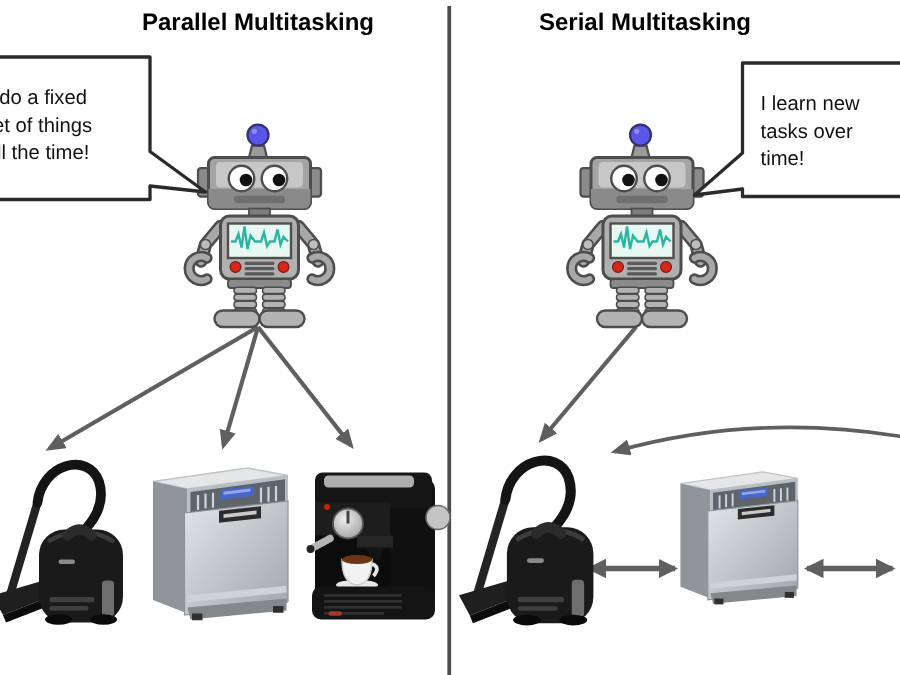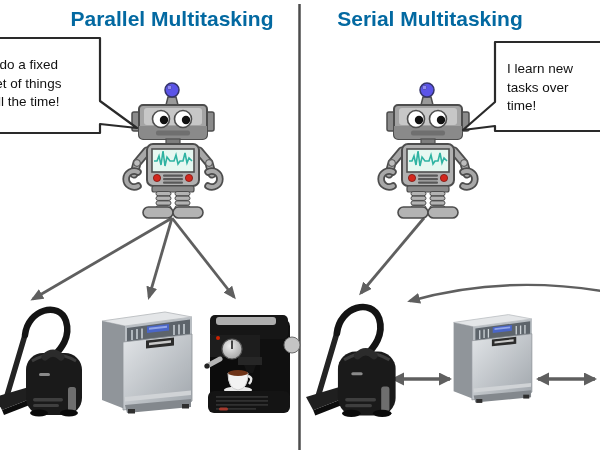--- a/index.html
+++ b/index.html
@@ -3,21 +3,21 @@
 <meta charset="utf-8">
 <style>
   html,body{margin:0;padding:0;background:#fff;}
   .stage{
     position:relative;width:600px;height:450px;overflow:hidden;background:#fff;
     font-family:"Liberation Sans",sans-serif;
   }
   .stage svg{position:absolute;left:0;top:0;}
   .panel-title{
     position:absolute;top:7px;transform:translateX(-50%);
-    font-size:21px;font-weight:bold;color:#0369a1;white-space:nowrap;z-index:3;
+    font-size:16px;font-weight:bold;color:#000000;white-space:nowrap;z-index:3;
   }
   .title-left{left:172px;}
   .title-right{left:430px;text-align:right;}
   .bubble-text{
     position:absolute;z-index:4;color:#111;font-size:13.5px;line-height:18.5px;
   }
   .bubble-text-left{left:-50px;top:56px;width:150px;text-align:center;}
   .bubble-text-right{left:507px;top:60px;width:110px;text-align:left;}
 </style>
 </head>

